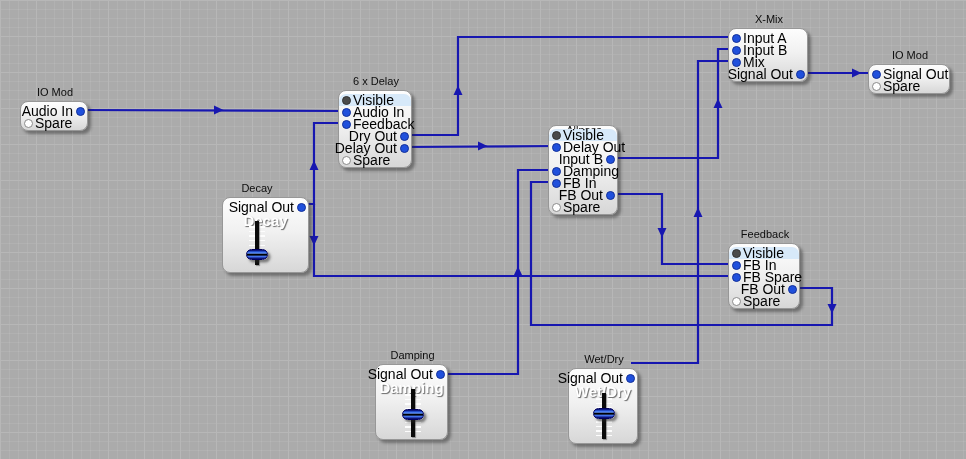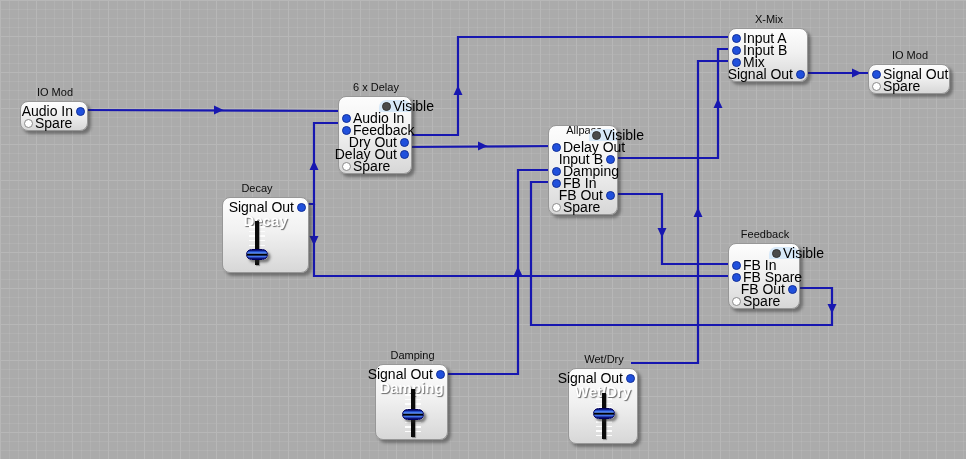--- a/index.html
+++ b/index.html
@@ -27,21 +27,21 @@
     box-sizing:border-box;padding-top:3px;
   }
   .module-title{
     position:absolute;top:-17px;height:15px;line-height:15px;
     text-align:center;font-size:11px;color:#0d0d0d;white-space:nowrap;
   }
   .port-row{
     position:relative;height:12px;line-height:12px;
     font-size:14px;color:#000;white-space:nowrap;overflow:visible;
   }
-  .port-row.highlight{background:#d7e9f9;border-radius:7px 7px 0 0;margin-left:40px;}
+  .port-row.highlight{background:#d7e9f9;border-radius:7px 7px 0 0;}
   .port-row .plabel{position:absolute;top:0;}
   .port-row.side-left .plabel{left:14px;}
   .port-row.side-right .plabel{right:14px;}
   .pdot{
     position:absolute;top:1.5px;width:9px;height:9px;border-radius:50%;
     box-sizing:border-box;
   }
   .port-row.side-left .pdot{left:2.5px;}
   .port-row.side-right .pdot{right:2.5px;}
   .pdot.signal{background:#2050dc;border:1px solid #12309a;}
@@ -99,21 +99,21 @@
       <div class="module-title" style="left: -12px; width: 92px;">IO Mod</div>
       <div class="port-row side-right">
         <span class="pdot signal"></span>
         <span class="plabel">Audio In</span>
       </div>
       <div class="port-row side-left">
         <span class="pdot spare"></span>
         <span class="plabel">Spare</span>
       </div>
     </div>
-    <div class="module" style="left: 338px; top: 96px; width: 74px; height: 78px;">
+    <div class="module" style="left: 338px; top: 90px; width: 74px; height: 78px;">
       <div class="module-title" style="left: -12px; width: 98px;">6 x Delay</div>
       <div class="port-row side-left highlight">
         <span class="pdot visible"></span>
         <span class="plabel">Visible</span>
       </div>
       <div class="port-row side-left">
         <span class="pdot signal"></span>
         <span class="plabel">Audio In</span>
       </div>
       <div class="port-row side-left">

